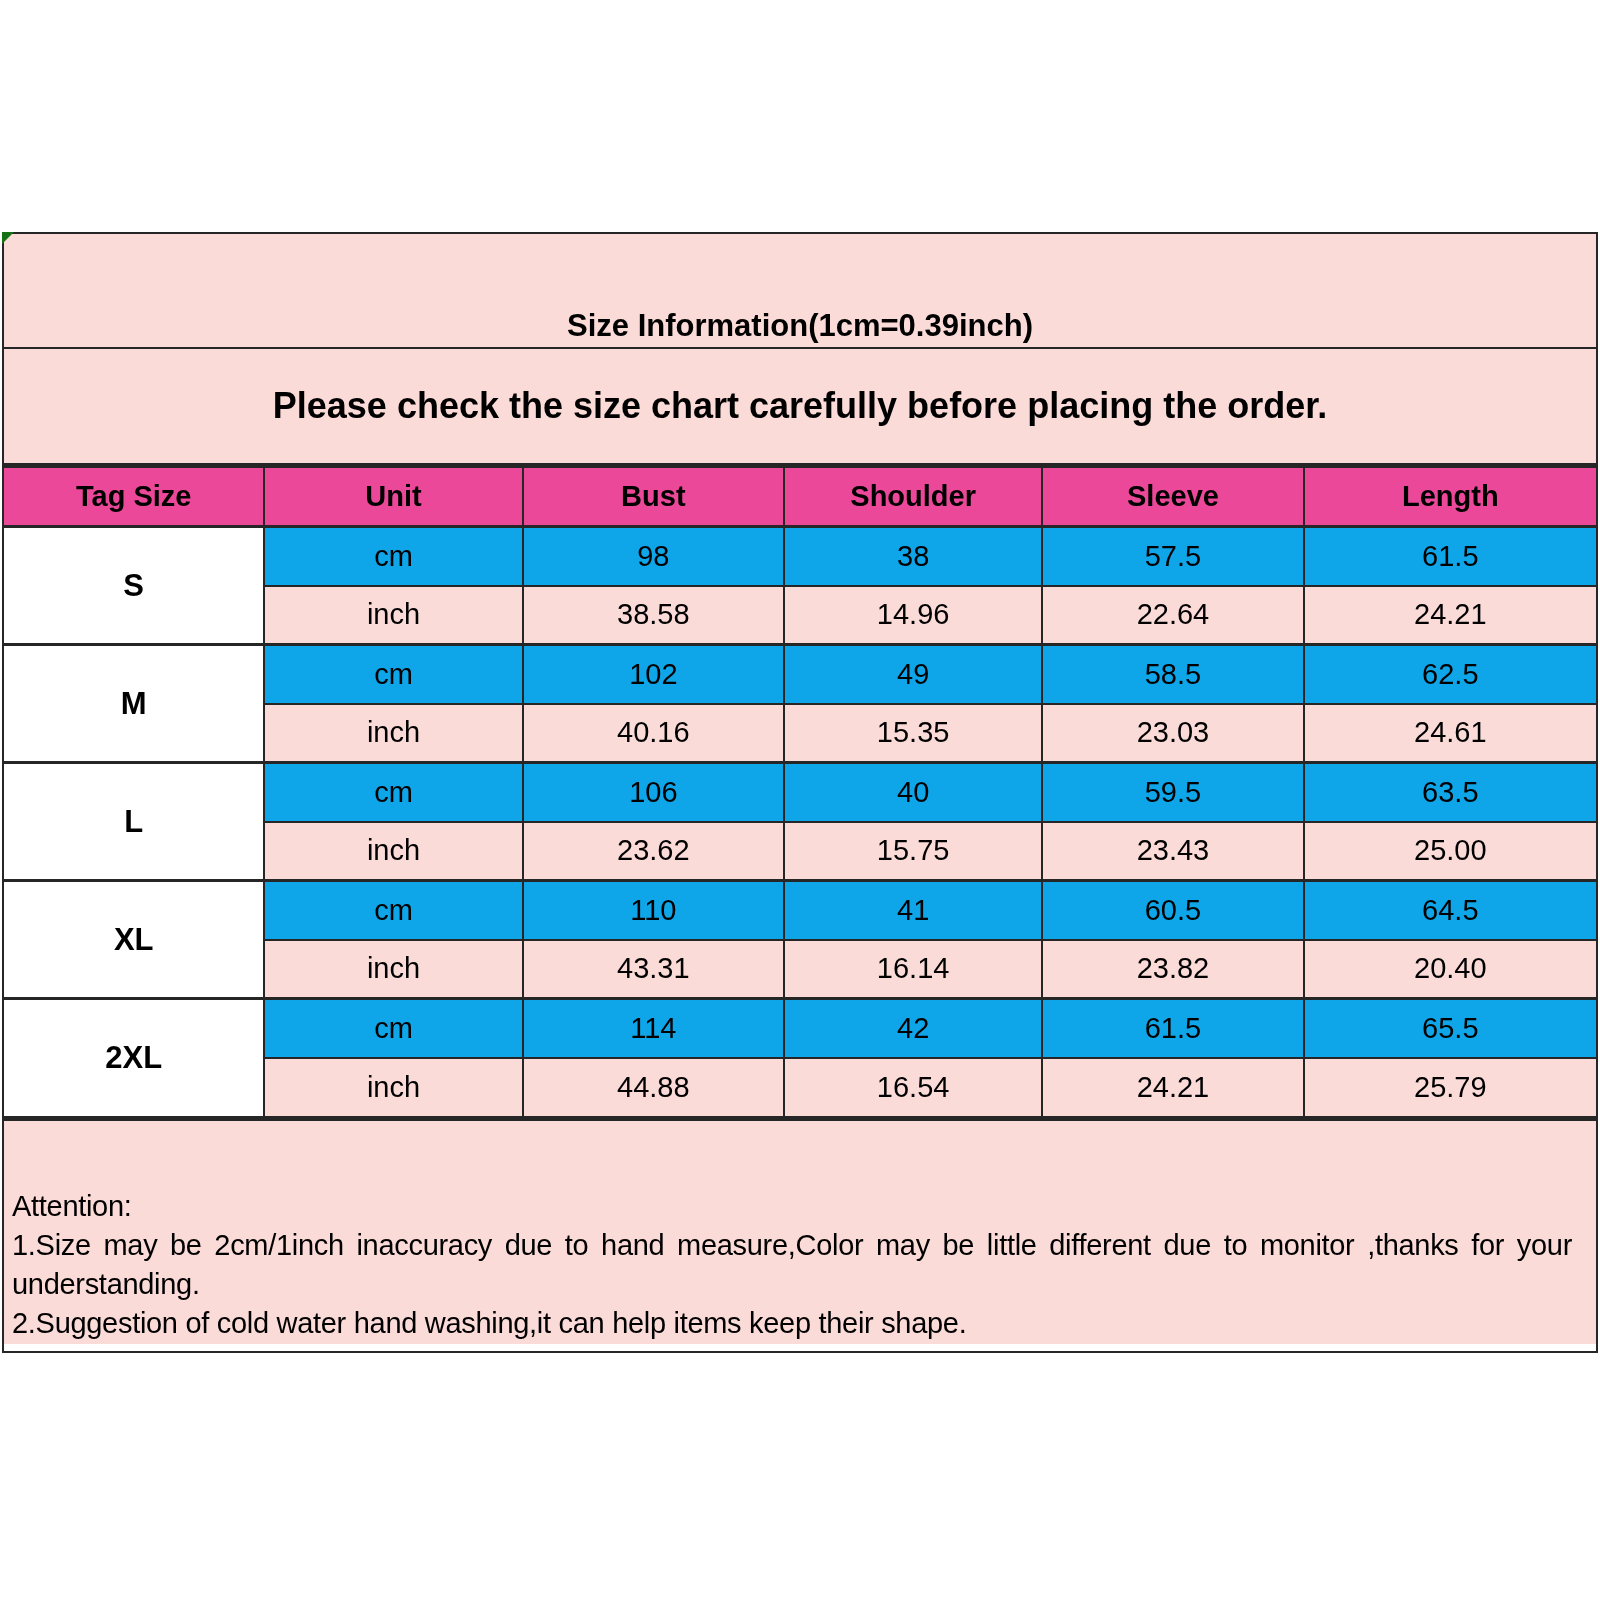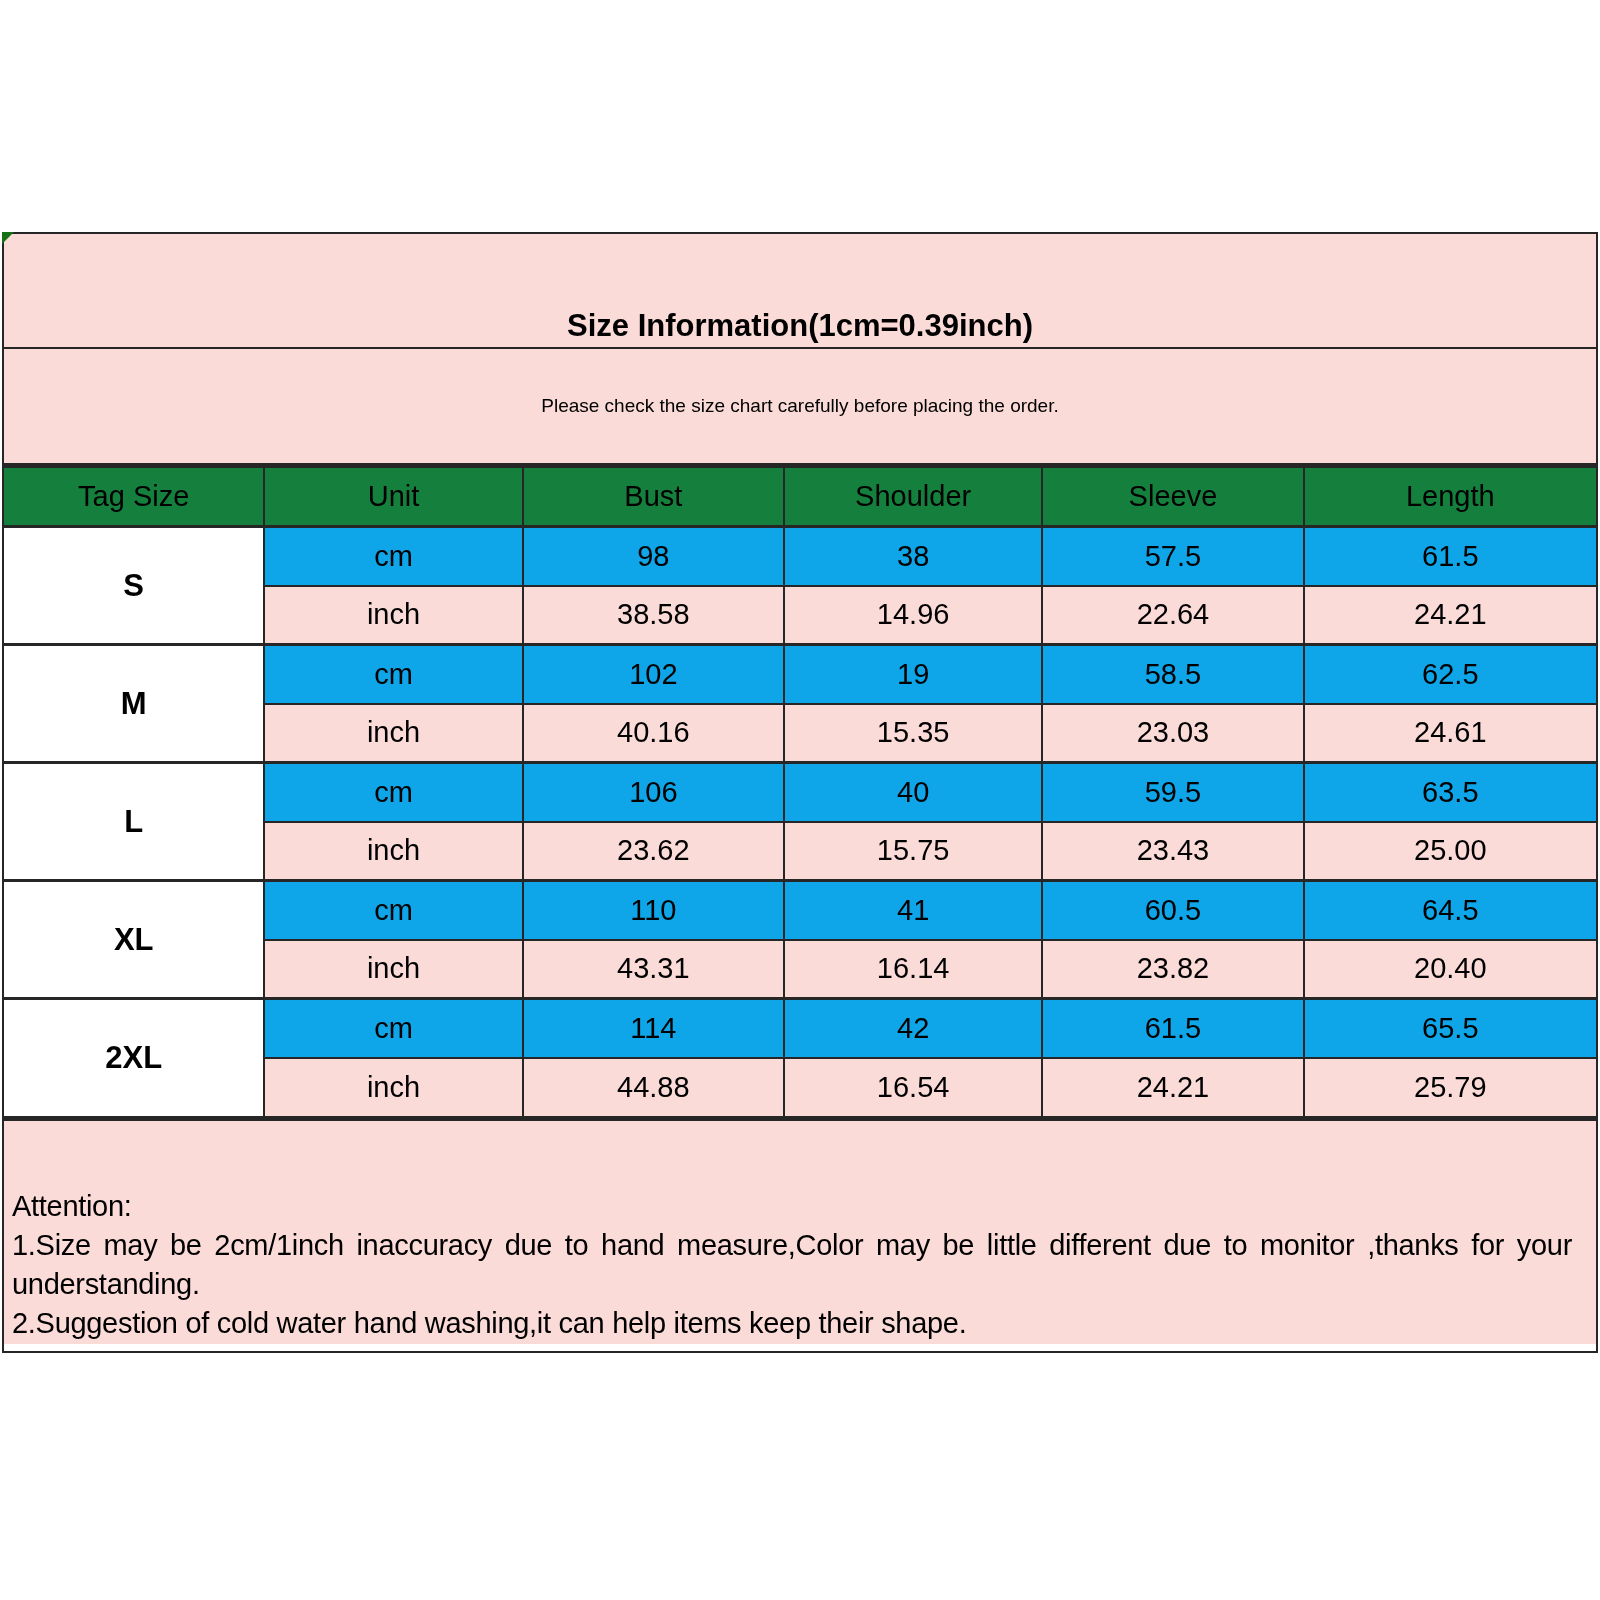--- a/index.html
+++ b/index.html
@@ -29,40 +29,41 @@
     height: 117px;
     border: 2px solid #262626;
     display: flex; align-items: flex-end; justify-content: center;
     padding-bottom: 3px;
     font-size: 31px; font-weight: bold;
   }
   .subtitle-row {
     height: 116px;
     border: 2px solid #262626; border-top: 0;
     display: flex; align-items: center; justify-content: center;
-    font-size: 19px;
+    font-size: 36px;
+    font-weight: bold;
   }
   table.size-table {
     width: 100%;
     border-collapse: collapse;
     table-layout: fixed;
   }
   .size-table th, .size-table td {
     border: 2px solid #262626;
     text-align: center;
     vertical-align: middle;
     font-size: 29px;
     padding: 0;
     overflow: hidden;
   }
   .size-table thead tr { height: 60px; }
   .size-table tbody tr { height: 59px; }
   .size-table th {
-    font-weight: normal;
-    background: #15803d;
+    font-weight: bold;
+    background: #ec4899;
     border-top-width: 3px;
     border-bottom-width: 3px;
   }
   .size-table td.size-cell {
     background: #ffffff;
     font-weight: bold;
     font-size: 31px;
   }
   .size-table tr.row-cm td { background: #0ea5e9; }
   .size-table tr.row-cm td.size-cell { background: #ffffff; }
@@ -128,21 +129,21 @@
         <td>38.58</td>
         <td>14.96</td>
         <td>22.64</td>
         <td>24.21</td>
       </tr>
 
       <tr class="row-cm">
         <td class="size-cell" rowspan="2">M</td>
         <td>cm</td>
         <td>102</td>
-        <td>19</td>
+        <td>49</td>
         <td>58.5</td>
         <td>62.5</td>
       </tr>
       <tr class="row-inch">
         <td>inch</td>
         <td>40.16</td>
         <td>15.35</td>
         <td>23.03</td>
         <td>24.61</td>
       </tr>

